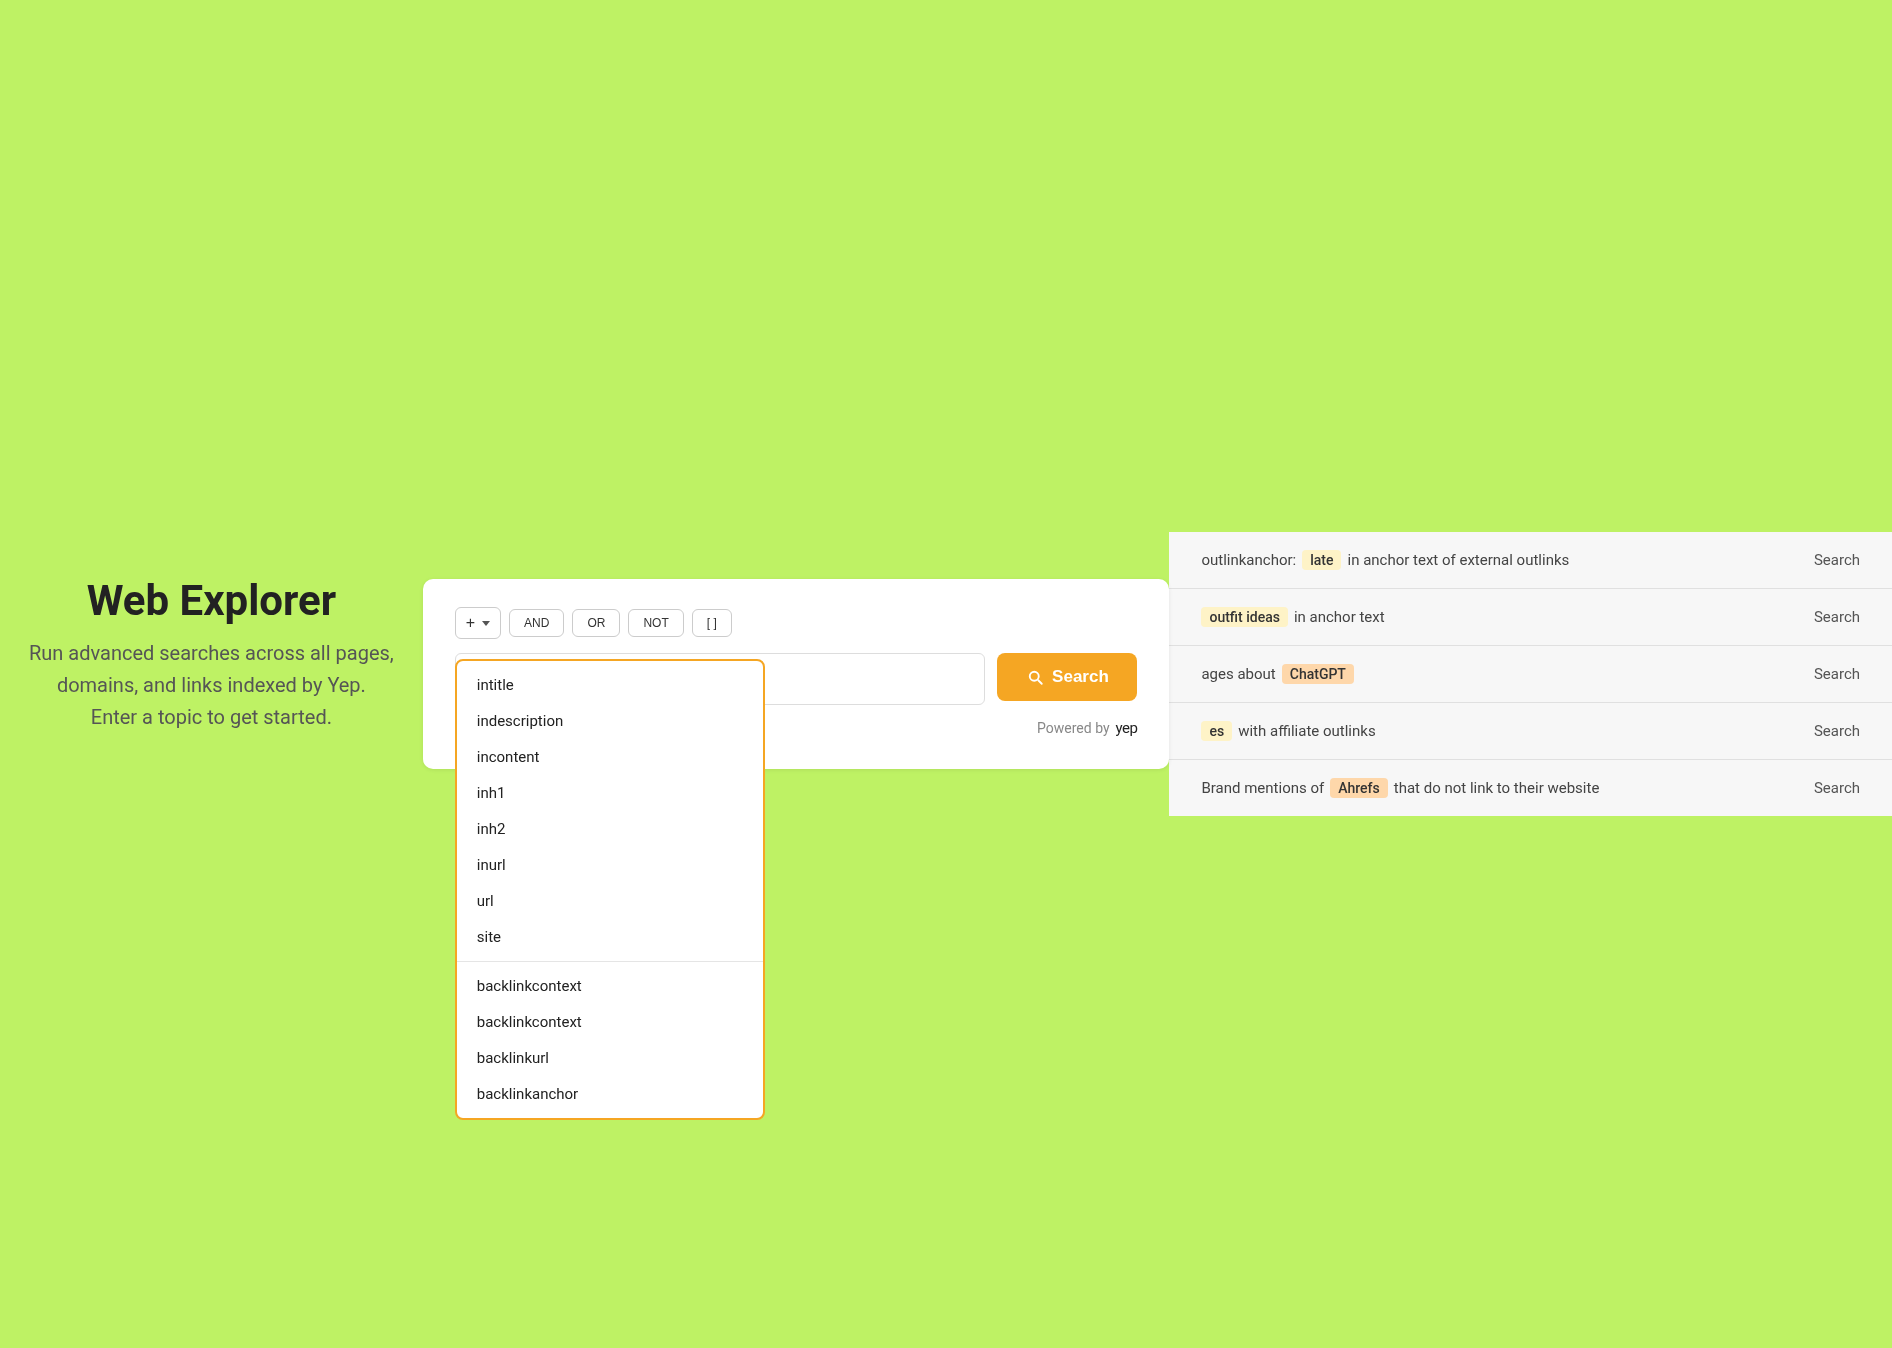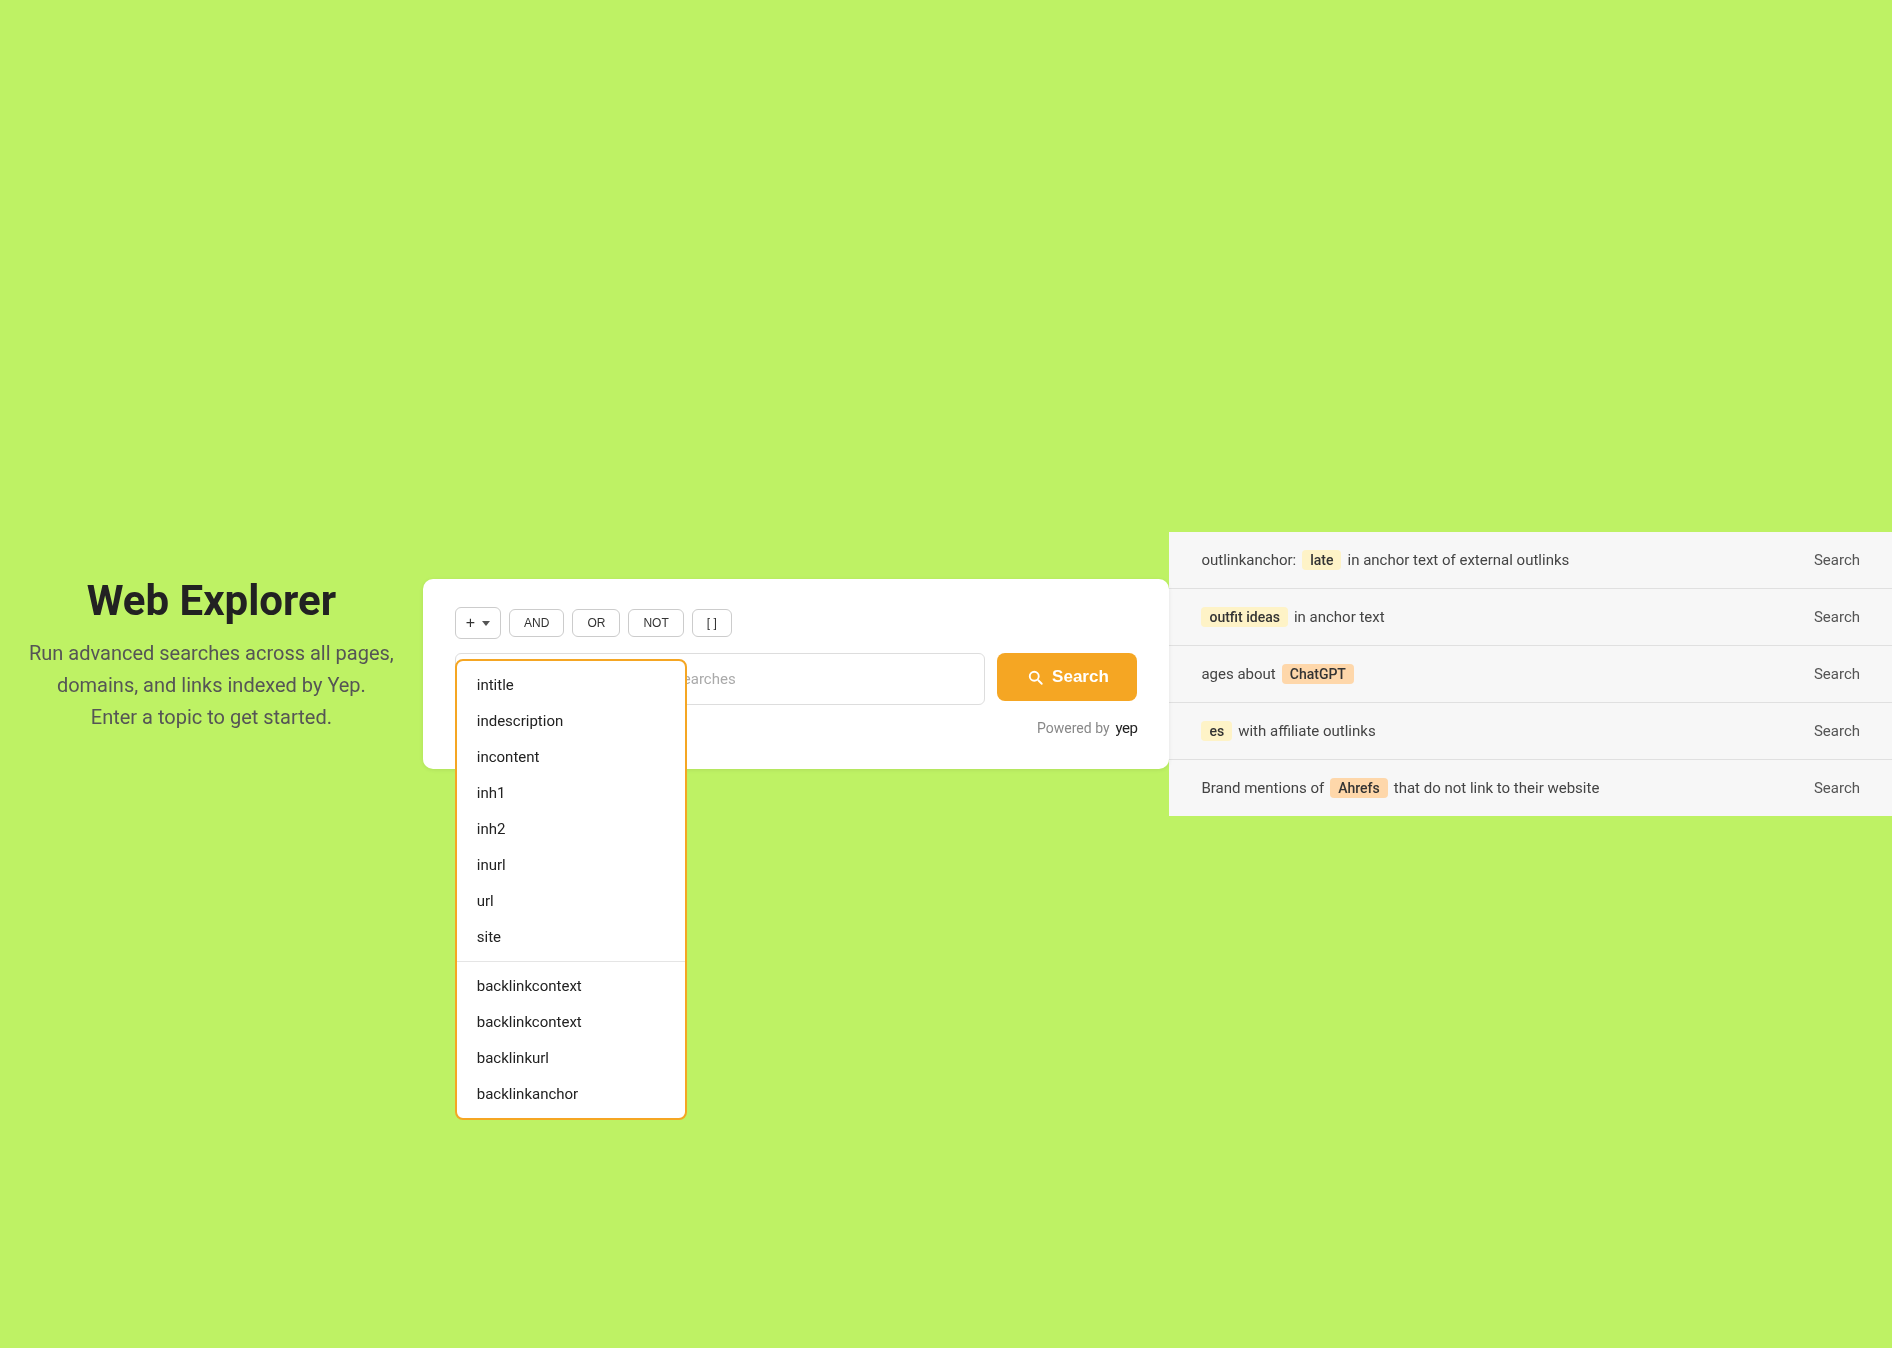--- a/index.html
+++ b/index.html
@@ -129,21 +129,21 @@
       font-size: 15px;
       font-weight: 400;
       color: #222;
       letter-spacing: -0.5px;
     }
     
     .dropdown-overlay {
       position: absolute;
       top: 80px;
       left: 32px;
-      width: 232px;
+      width: 310px;
       background: #fff;
       border: 2.5px solid #f5a623;
       border-radius: 8px;
       z-index: 100;
       overflow: hidden;
     }
     .dropdown-group {
       padding: 6px 0;
     }
     .dropdown-group + .dropdown-group {

